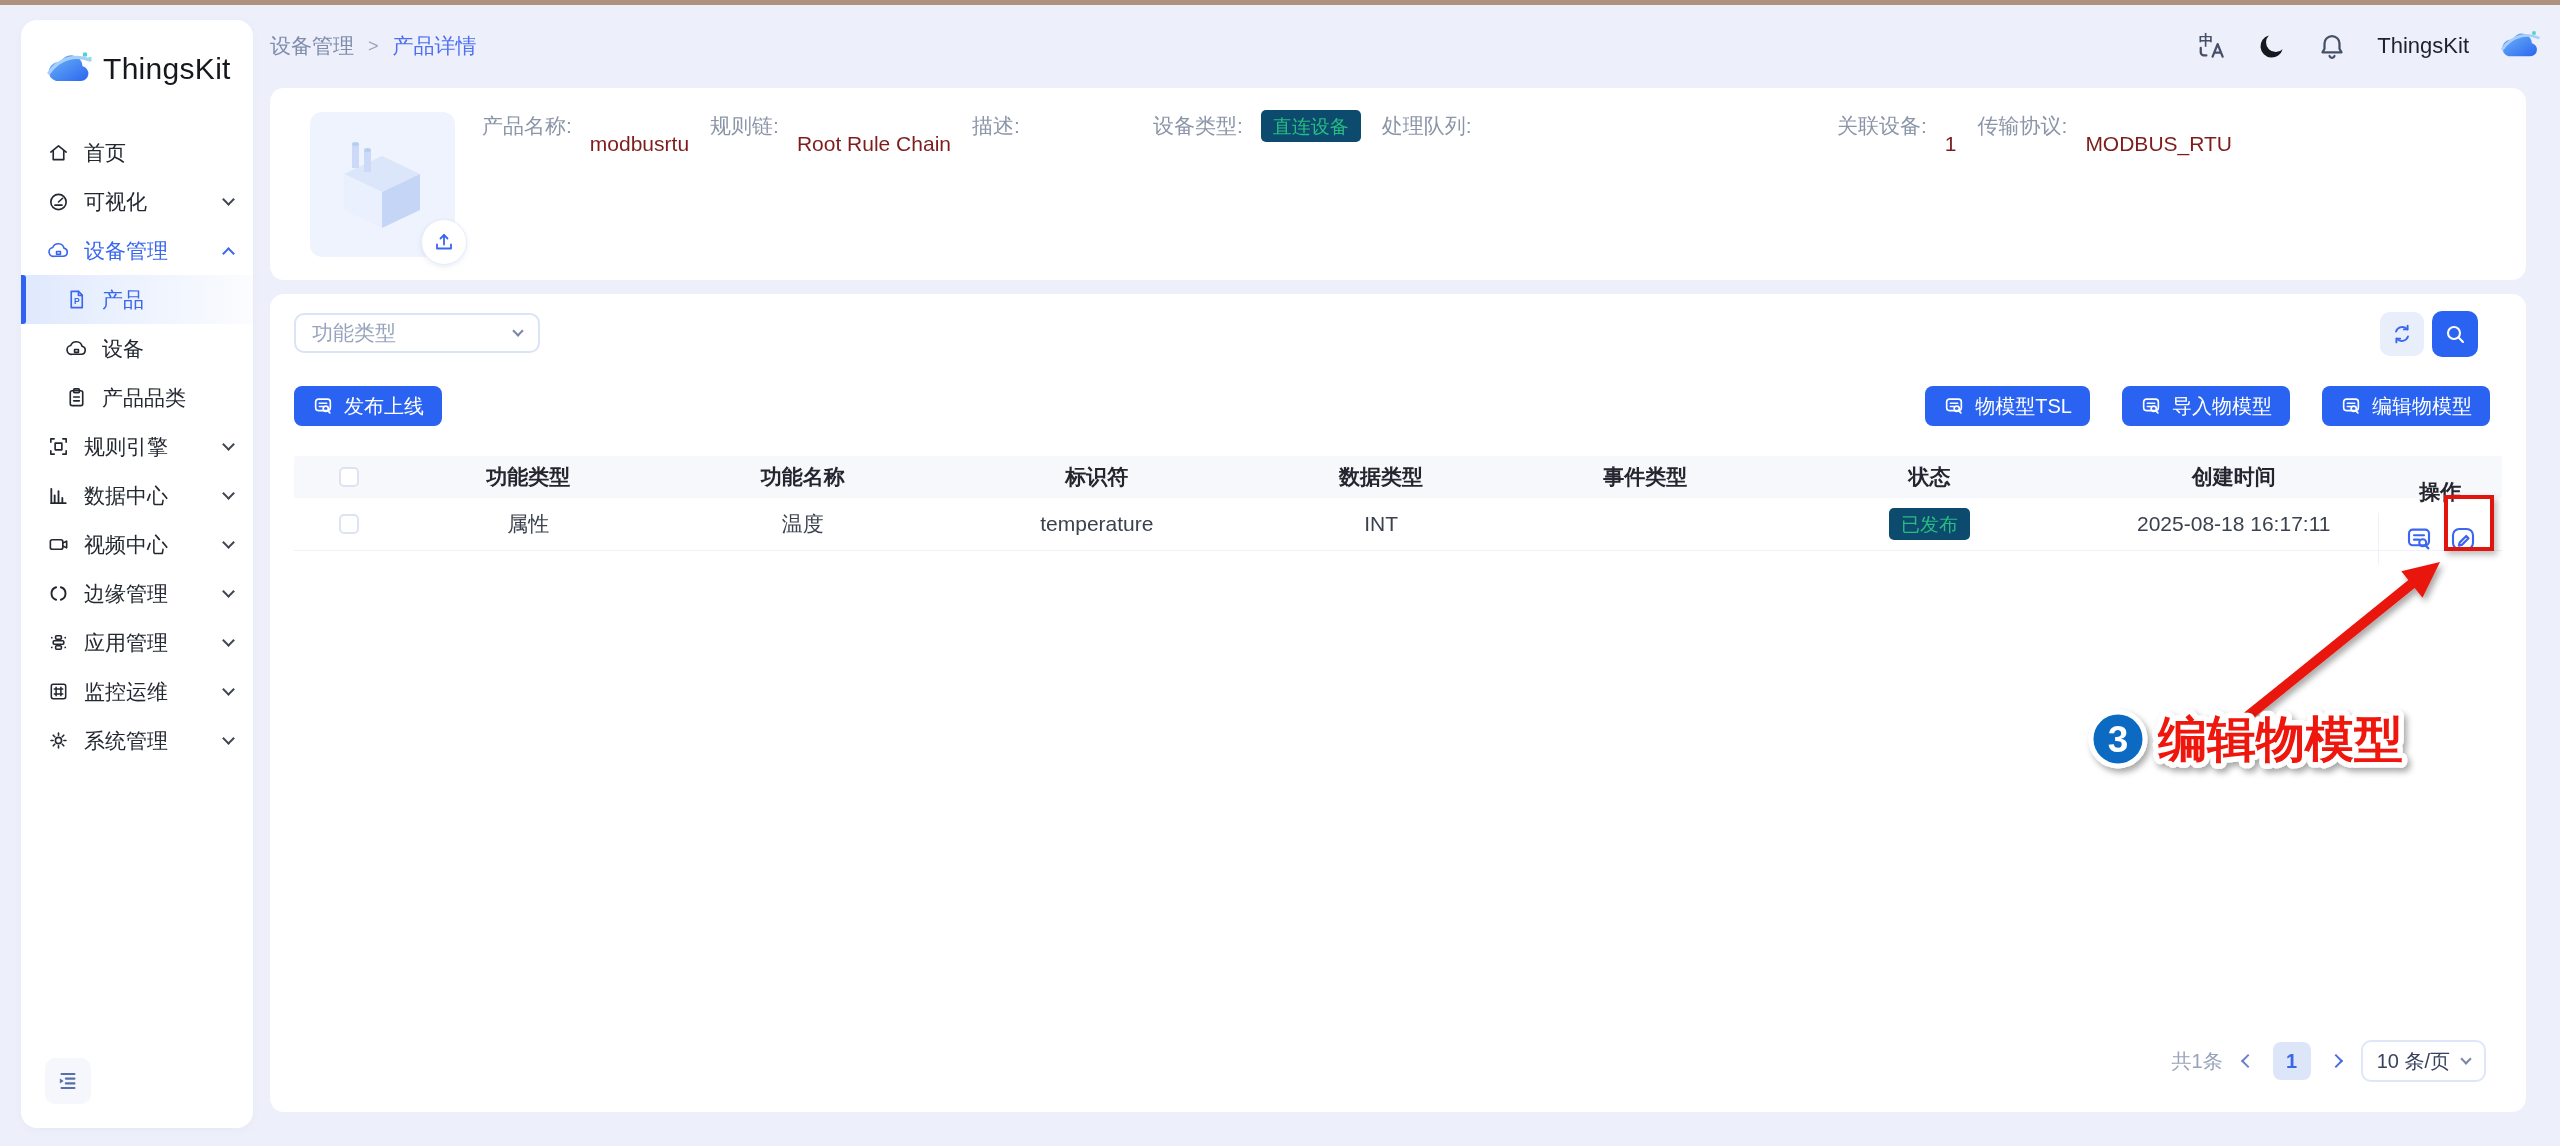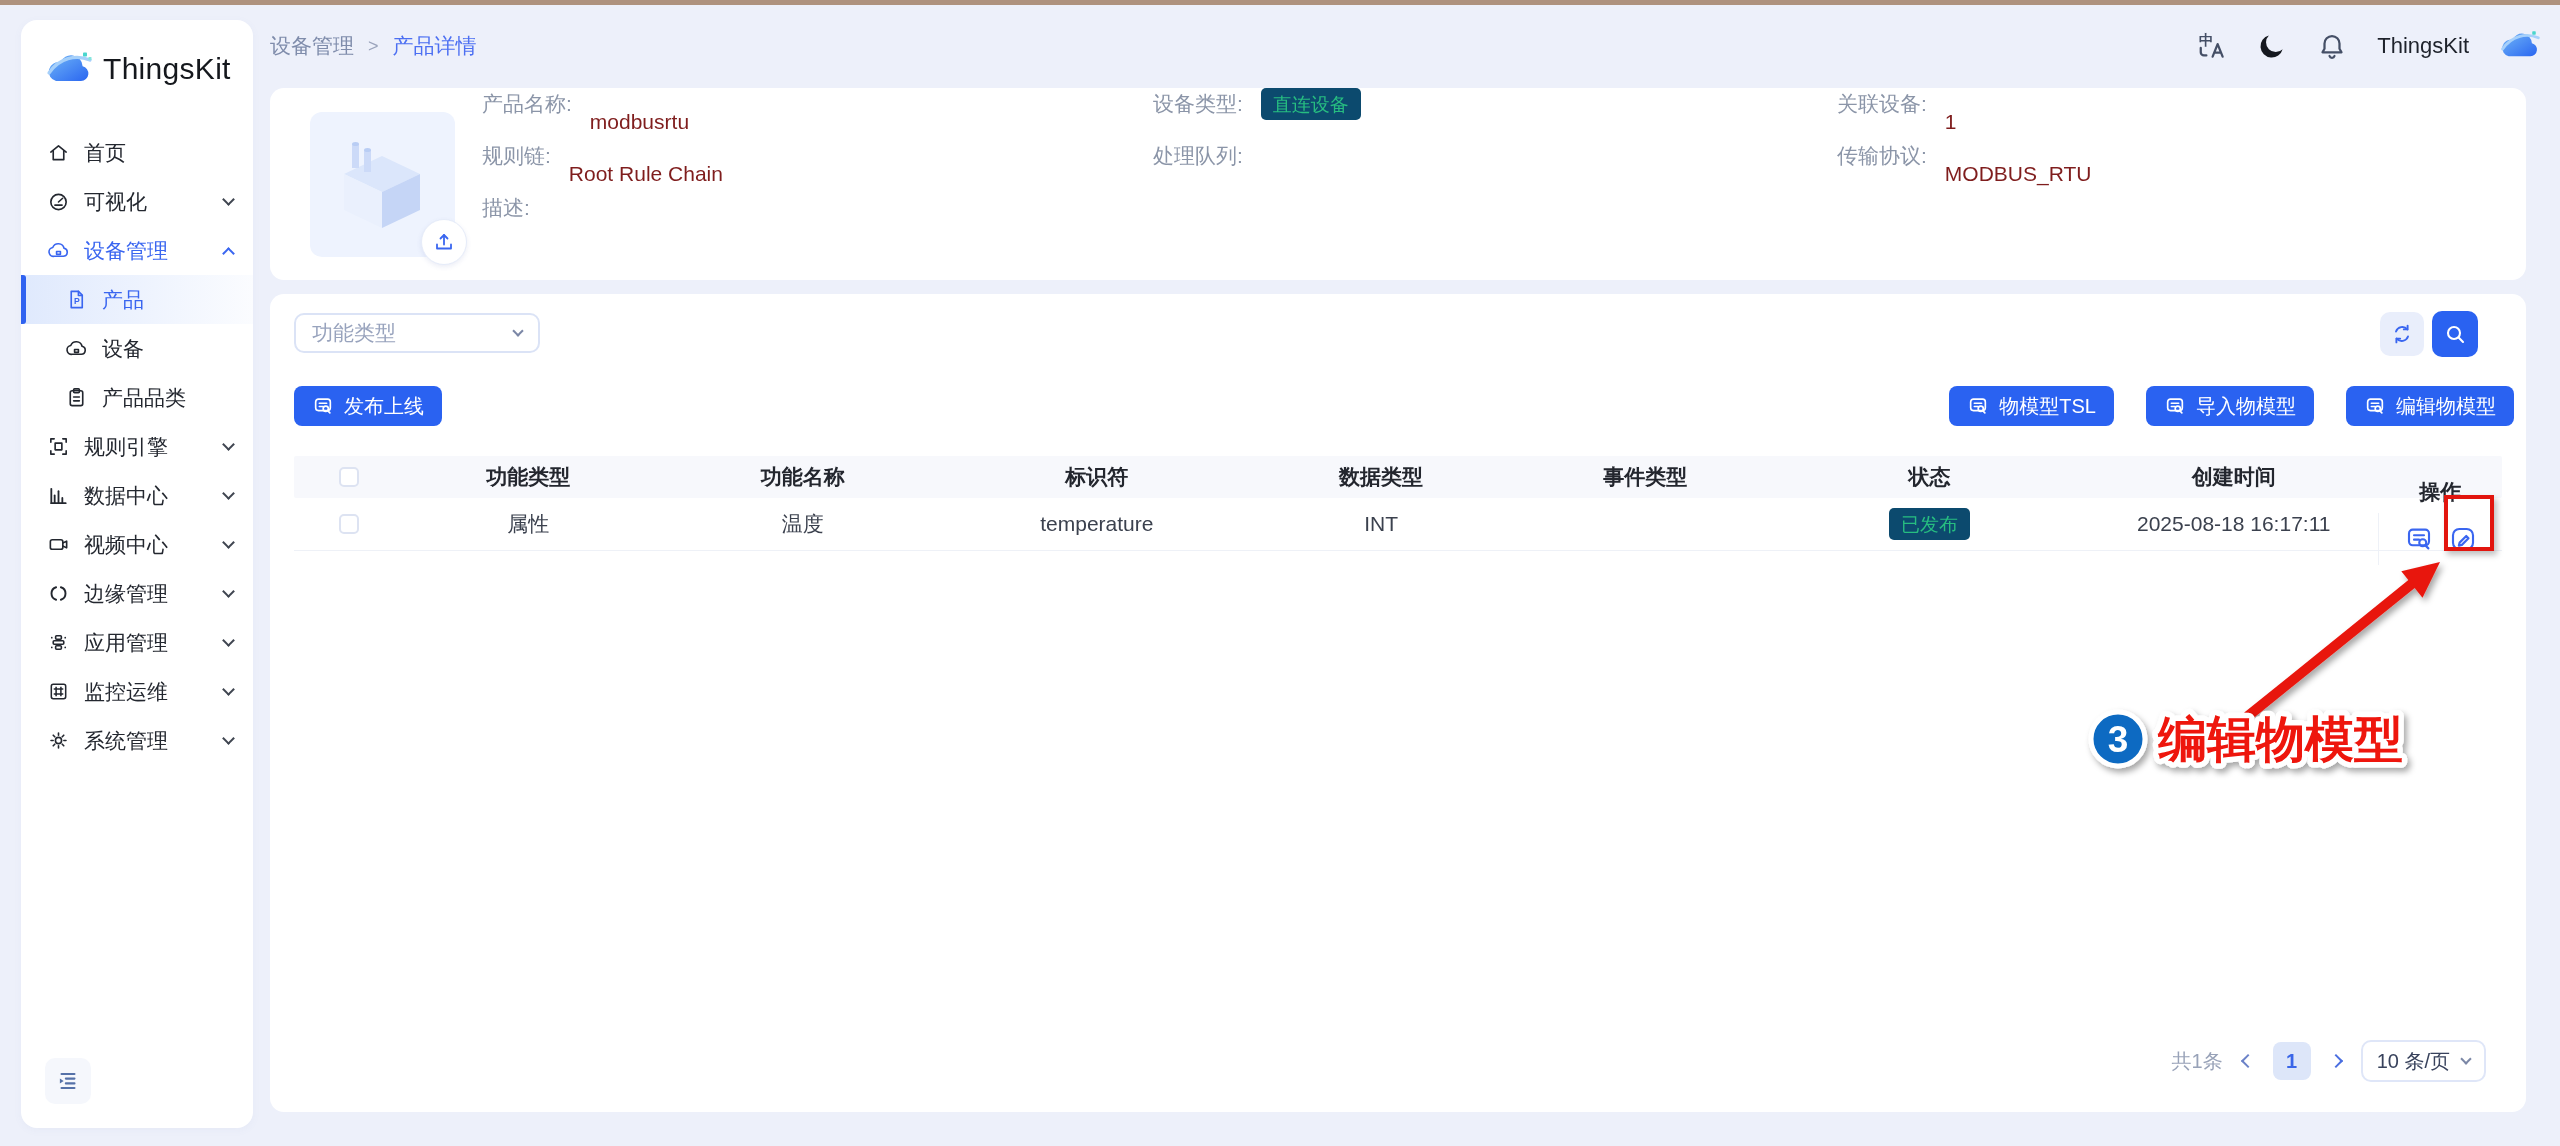--- a/index.html
+++ b/index.html
@@ -55,21 +55,21 @@
   .card1 { position:absolute; left:270px; top:88px; width:2256px; height:192px;
     background:#fff; border-radius:14px; }
   .prod-img { position:absolute; left:40px; top:24px; width:145px; height:145px;
     background:#eef3fe; border-radius:12px; }
   .prod-img svg.box3d { width:120px; height:120px; margin:12px; display:block; }
   .upload-badge { position:absolute; right:-12px; bottom:-8px; width:46px; height:46px;
     background:#fff; border:1px solid #e6ecf9; border-radius:50%;
     display:flex; align-items:center; justify-content:center; cursor:pointer;
     box-shadow:0 2px 5px rgba(90,110,180,.12); }
   .upload-badge svg { width:24px; height:24px; }
-  .pcol { position:absolute; top:0; display:flex; flex-direction:column; gap:21px; }
+  .pcol { position:absolute; top:0; display:flex; flex-direction:row; gap:21px; padding-top:22px; }
   .pcol-1 { left:212px; } .pcol-2 { left:883px; } .pcol-3 { left:1567px; }
   .info-row { display:flex; align-items:center; height:31px; font-size:21px; }
   .ilabel { color:#8b95a8; margin-right:18px; white-space:nowrap; }
   .ivalue { color:#7f1d1d; white-space:nowrap;margin-top:37px; }
   .badge-green { display:inline-block; background:#0c4a6e; color:#27bd80;
     font-size:19px; line-height:1; padding:7px 12px 6px; border-radius:5px; }
 
   
   .card2 { position:absolute; left:270px; top:294px; width:2256px; height:818px;
     background:#fff; border-radius:14px; }
@@ -82,21 +82,21 @@
     border:2px solid #dbe3f6; border-radius:10px; font-size:21px; padding:0 16px;
     color:#333; outline:none; font-family:inherit; }
   .txt-input::placeholder { color:#98a3bd; }
   .refresh-btn { position:absolute; right:78px; top:2px; width:44px; height:44px;
     border-radius:10px; background:#e9eefb; display:flex; align-items:center; justify-content:center; cursor:pointer; }
   .refresh-btn svg { width:24px; height:24px; }
   .search-btn { position:absolute; right:24px; top:1px; width:46px; height:46px;
     border-radius:10px; background:#2a62f1; display:flex; align-items:center; justify-content:center; cursor:pointer; }
   .search-btn svg { width:24px; height:24px; }
 
-  .action-row { position:absolute; left:24px; right:12px; top:92px; height:40px; }
+  .action-row { position:absolute; left:24px; right:36px; top:92px; height:40px; }
   .btn-blue { display:inline-flex; align-items:center; gap:10px; background:#2a62f1; color:#fff;
     font-size:20px; height:40px; padding:0 18px; border-radius:8px; border:none; cursor:pointer;
     font-family:inherit; white-space:nowrap; }
   .btn-blue svg { width:22px; height:22px; }
   .right-btns { position:absolute; right:0; top:0; display:flex; gap:32px; }
 
   .table { position:absolute; left:24px; right:24px; top:162px; }
   .thead { display:flex; align-items:center; height:42px; background:#f7f8fc;
     font-weight:bold; font-size:21px; color:#23262e; border-radius:2px; }
   .trow { display:flex; align-items:center; height:53px; border-bottom:1px solid #eef1f7;

